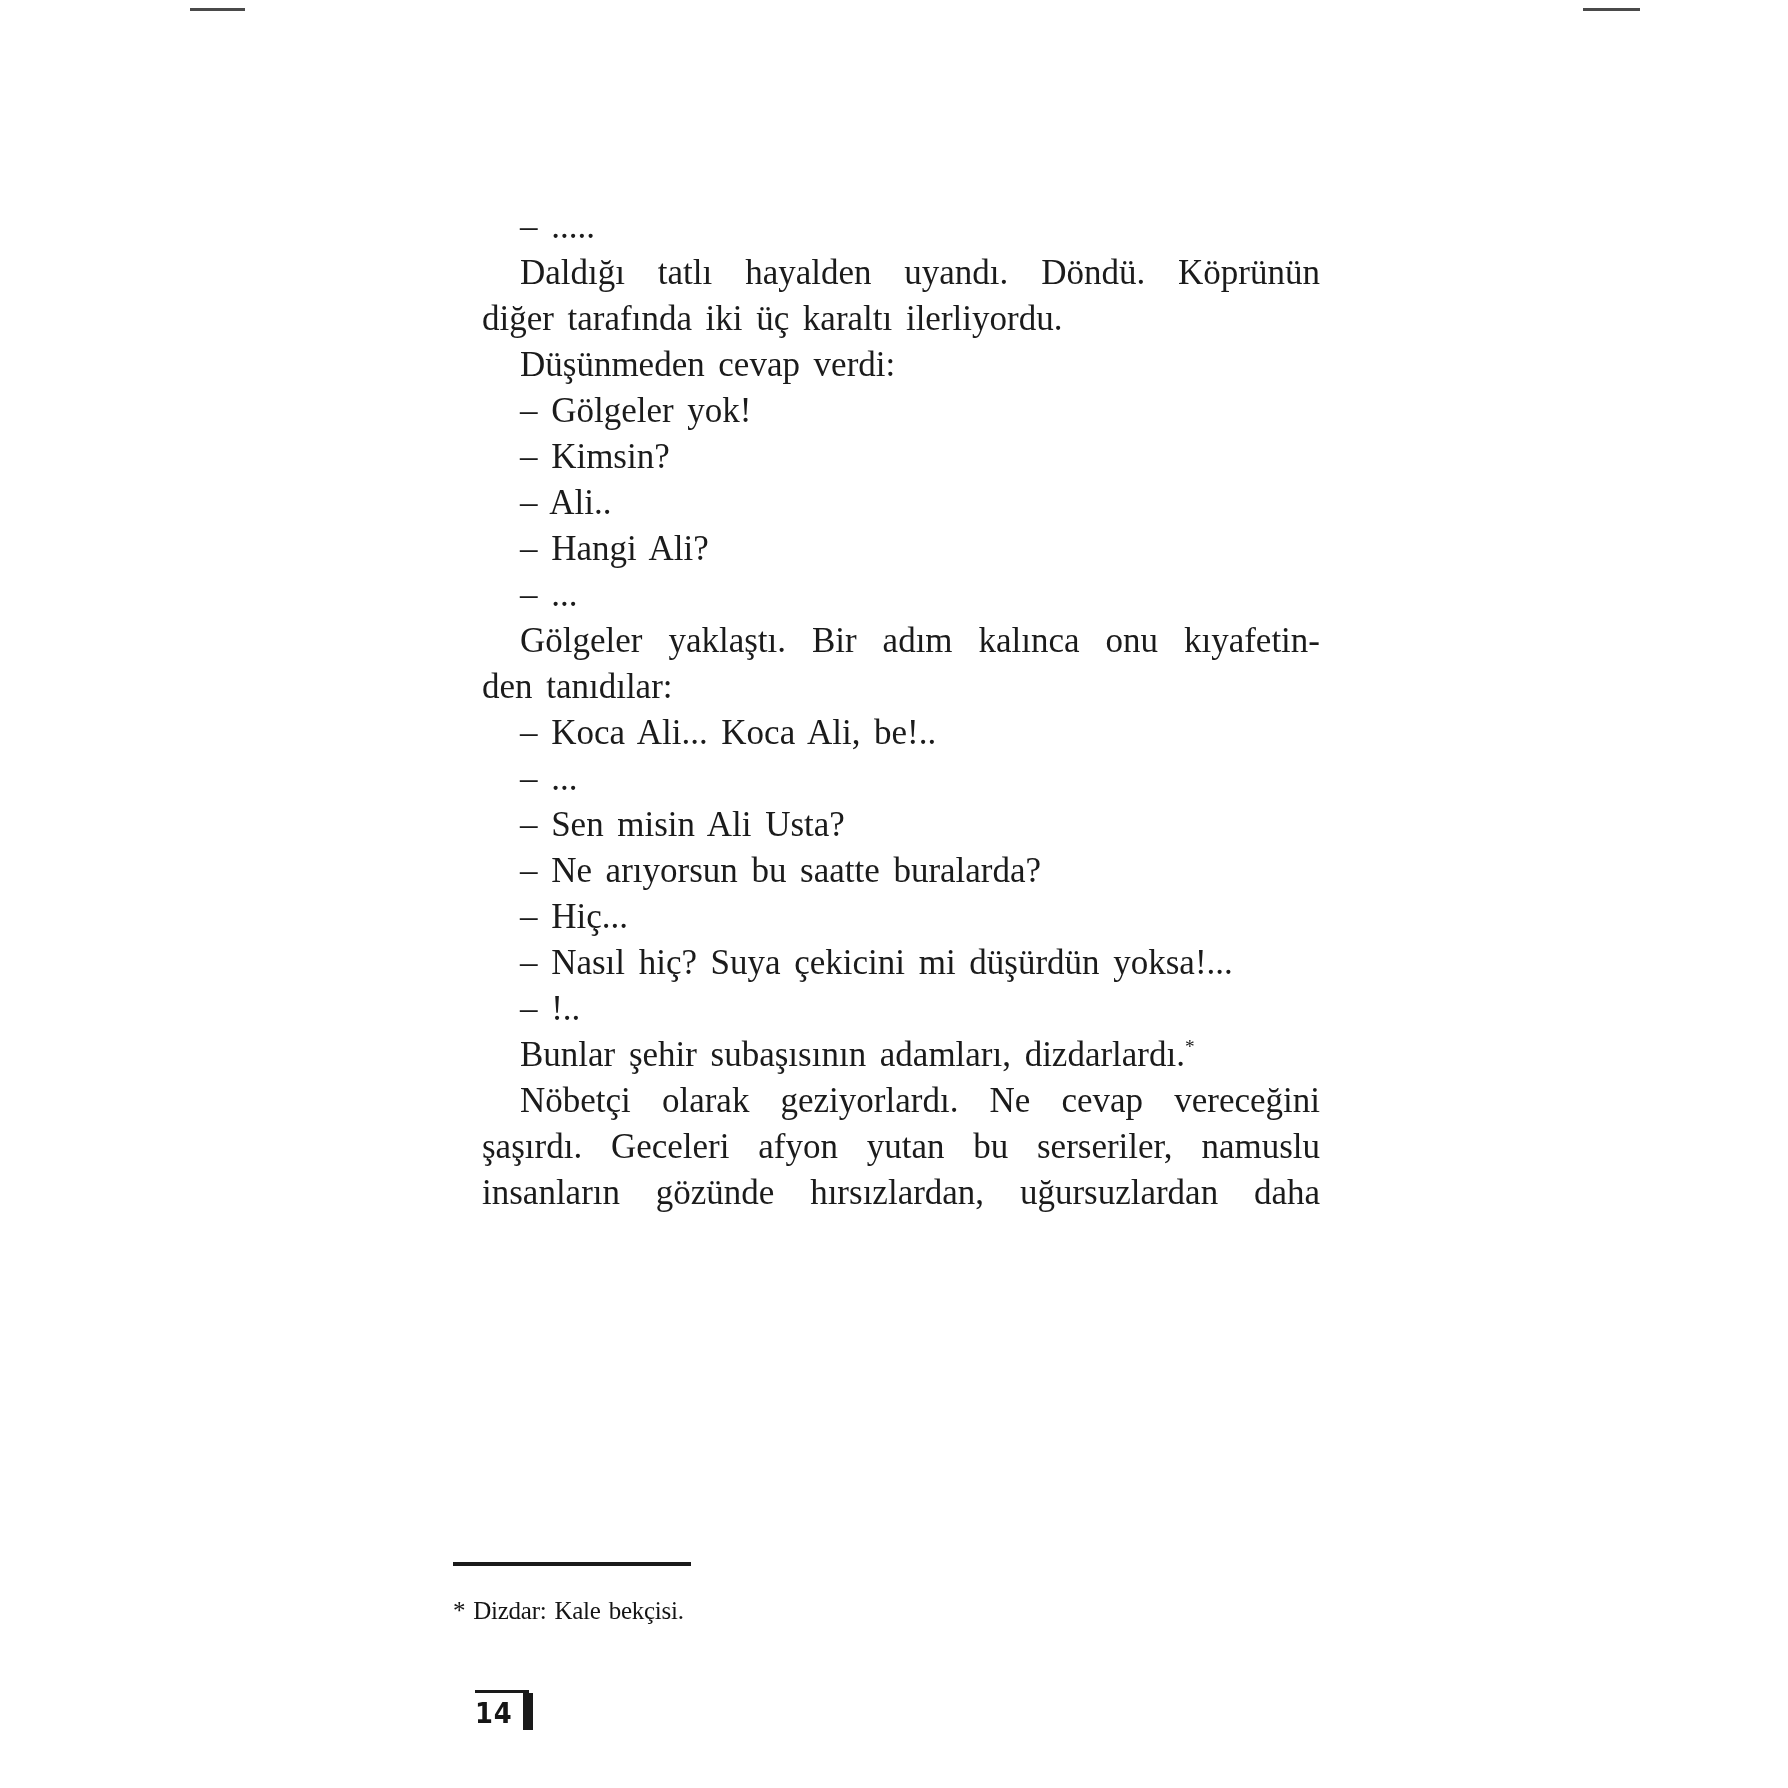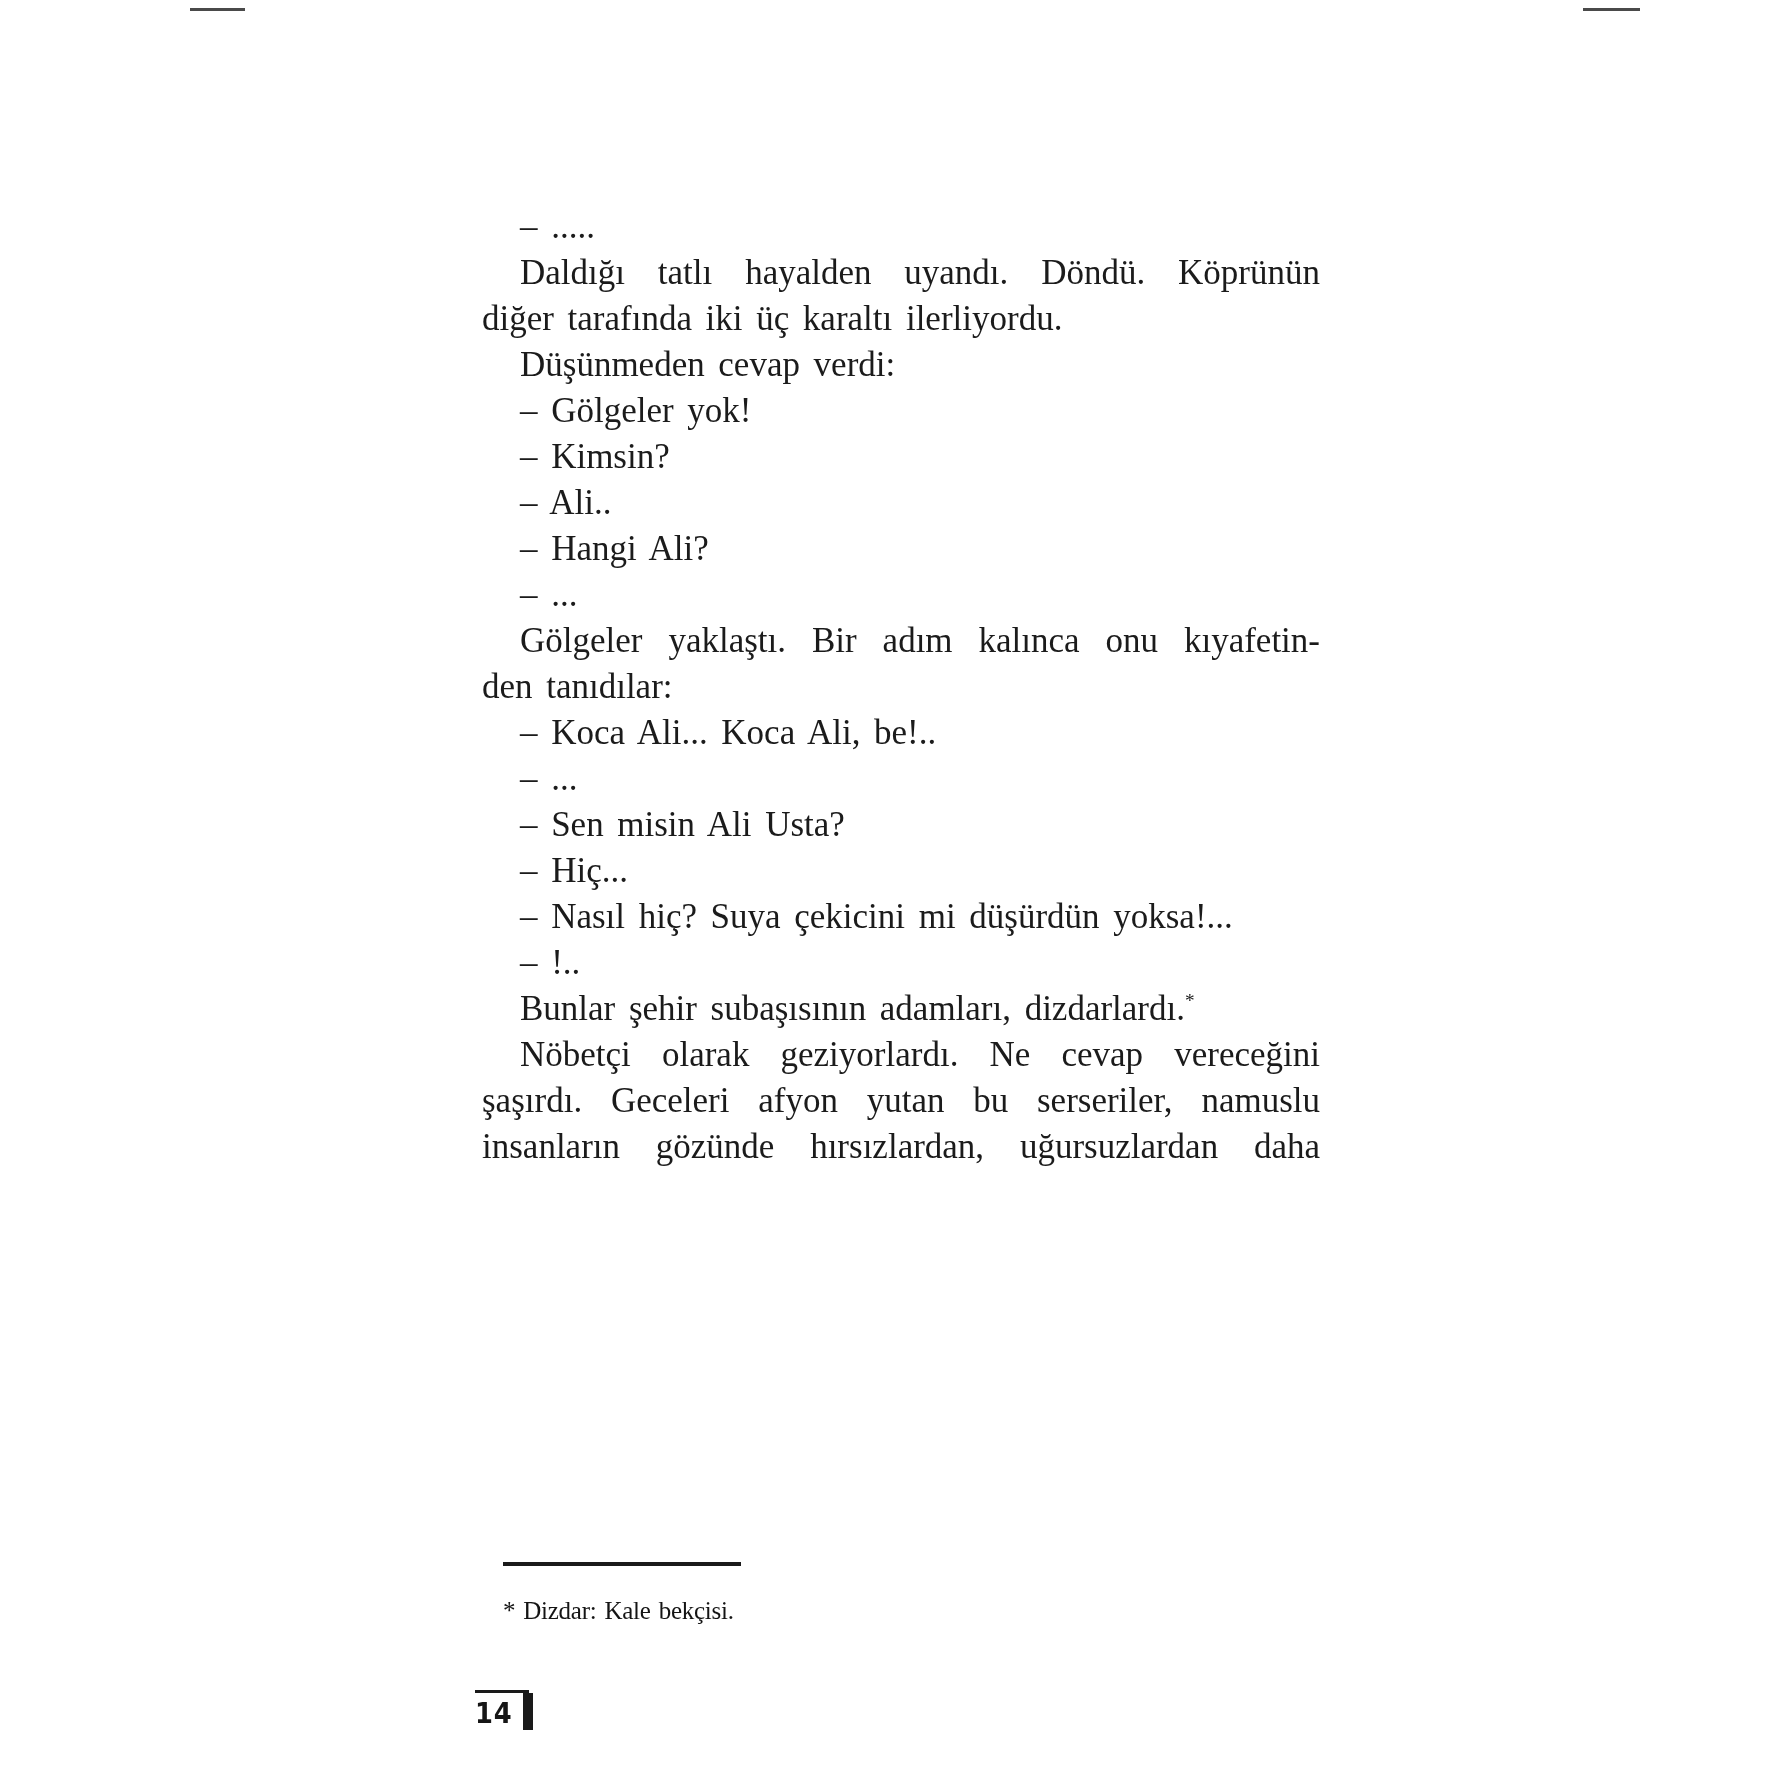--- a/index.html
+++ b/index.html
@@ -40,21 +40,21 @@
   .line:first-child { margin-top: 0; }
   .line sup {
     font-size: 0.55em;
     vertical-align: super;
     line-height: 0;
   }
 
   
   .footnote {
     position: absolute;
-    left: 503px;
+    left: 453px;
     top: 1562px;
     color: #141414;
   }
   .footnote-rule {
     width: 238px;
     height: 4px;
     background: #1a1a1a;
   }
   .footnote-text {
     margin-top: 31px;
@@ -99,20 +99,21 @@
       <div class="line para">– Gölgeler yok!</div>
       <div class="line para">– Kimsin?</div>
       <div class="line para">– Ali..</div>
       <div class="line para">– Hangi Ali?</div>
       <div class="line para">– ...</div>
       <div class="line para justify">Gölgeler yaklaştı. Bir adım kalınca onu kıyafetin-</div>
       <div class="line">den tanıdılar:</div>
       <div class="line para">– Koca Ali... Koca Ali, be!..</div>
       <div class="line para">– ...</div>
       <div class="line para">– Sen misin Ali Usta?</div>
+      <div class="line para">– Ne arıyorsun bu saatte buralarda?</div>
       <div class="line para">– Hiç...</div>
       <div class="line para">– Nasıl hiç? Suya çekicini mi düşürdün yoksa!...</div>
       <div class="line para">– !..</div>
       <div class="line para">Bunlar şehir subaşısının adamları, dizdarlardı.<sup>*</sup></div>
       <div class="line para justify">Nöbetçi olarak geziyorlardı. Ne cevap vereceğini</div>
       <div class="line justify">şaşırdı. Geceleri afyon yutan bu serseriler, namuslu</div>
       <div class="line justify">insanların gözünde hırsızlardan, uğursuzlardan daha</div>
     </div>
 </div>
 

